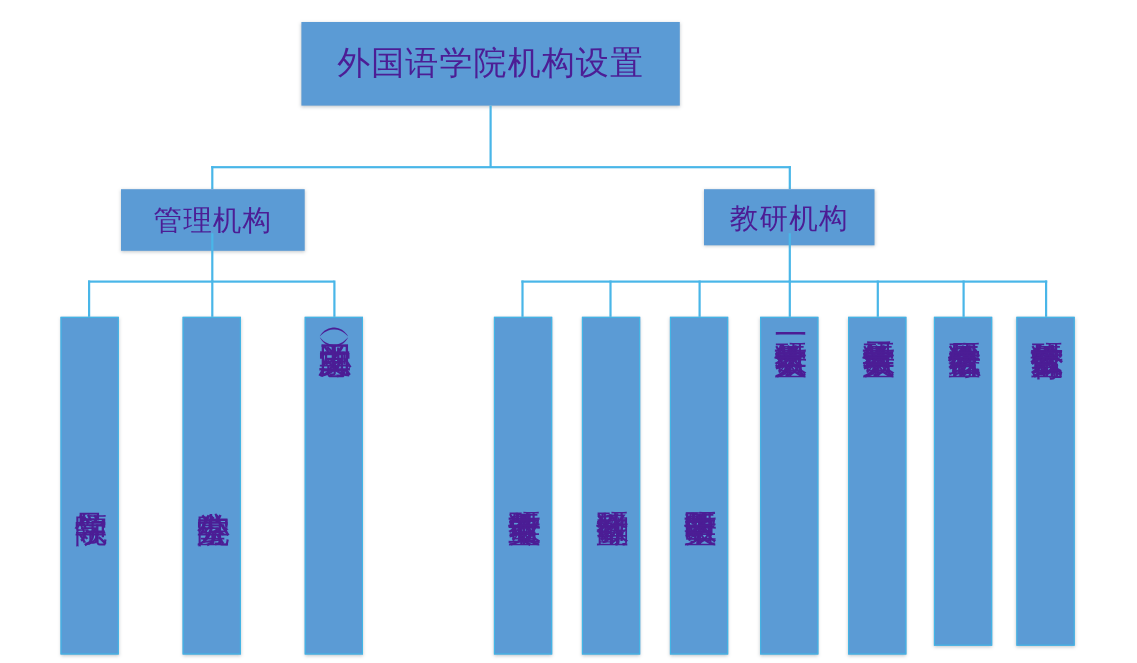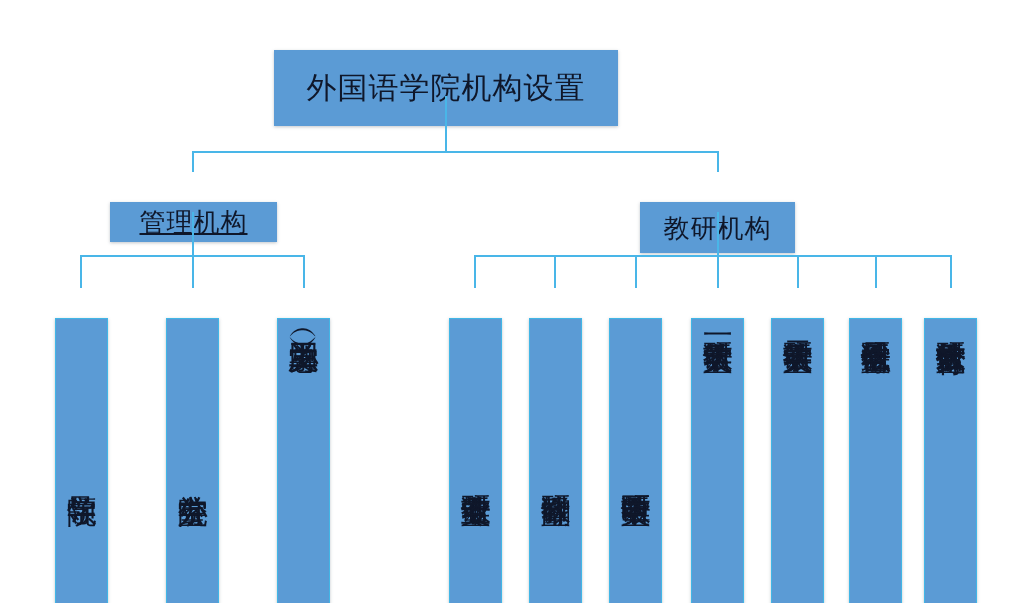--- a/index.html
+++ b/index.html
@@ -25,22 +25,21 @@
   }
   .conn-v { width: 2px; }
   .conn-h { height: 2px; }
 
   
   .node {
     position: absolute;
     background: #5B9BD5;
     box-shadow: 0 1px 3px rgba(120,130,140,0.45);
     box-sizing: border-box;
-    color: #0f172a;
-    margin-top: 30px;
+    color: #4c1d95;
   }
   .node.outlined {
     border: 1px solid #41B6E6;
   }
 
   
   .node-root {
     display: flex;
     align-items: center;
     justify-content: center;
@@ -93,21 +92,21 @@
 
   <div class="node node-root" style="left:274px; top:20px; width:344px; height:76px;">
     <span class="label">外国语学院机构设置</span>
   </div>
 
   <div class="conn conn-v" style="left:445px; top:96px; width:2px; height:56px;"></div>
   <div class="conn conn-h" style="left:192px; top:151px; width:527px; height:2px;"></div>
   <div class="conn conn-v" style="left:192px; top:151px; width:2px; height:21px;"></div>
   <div class="conn conn-v" style="left:717px; top:151px; width:2px; height:21px;"></div>
 
-  <div class="node node-branch" style="left:110px; top:172px; width:167px; height:40px;text-decoration:underline;">
+  <div class="node node-branch" style="left:110px; top:172px; width:167px; height:56px;">
     <span class="label">管理机构</span>
   </div>
 
   <div class="node node-branch" style="left:640px; top:172px; width:155px; height:51px;">
     <span class="label">教研机构</span>
   </div>
 
   <div class="conn conn-v" style="left:192px; top:212px; width:2px; height:44px;"></div>
   <div class="conn conn-h" style="left:80px; top:255px; width:224px; height:2px;"></div>
   <div class="conn conn-v" style="left:80px; top:255px; width:2px; height:33px;"></div>

